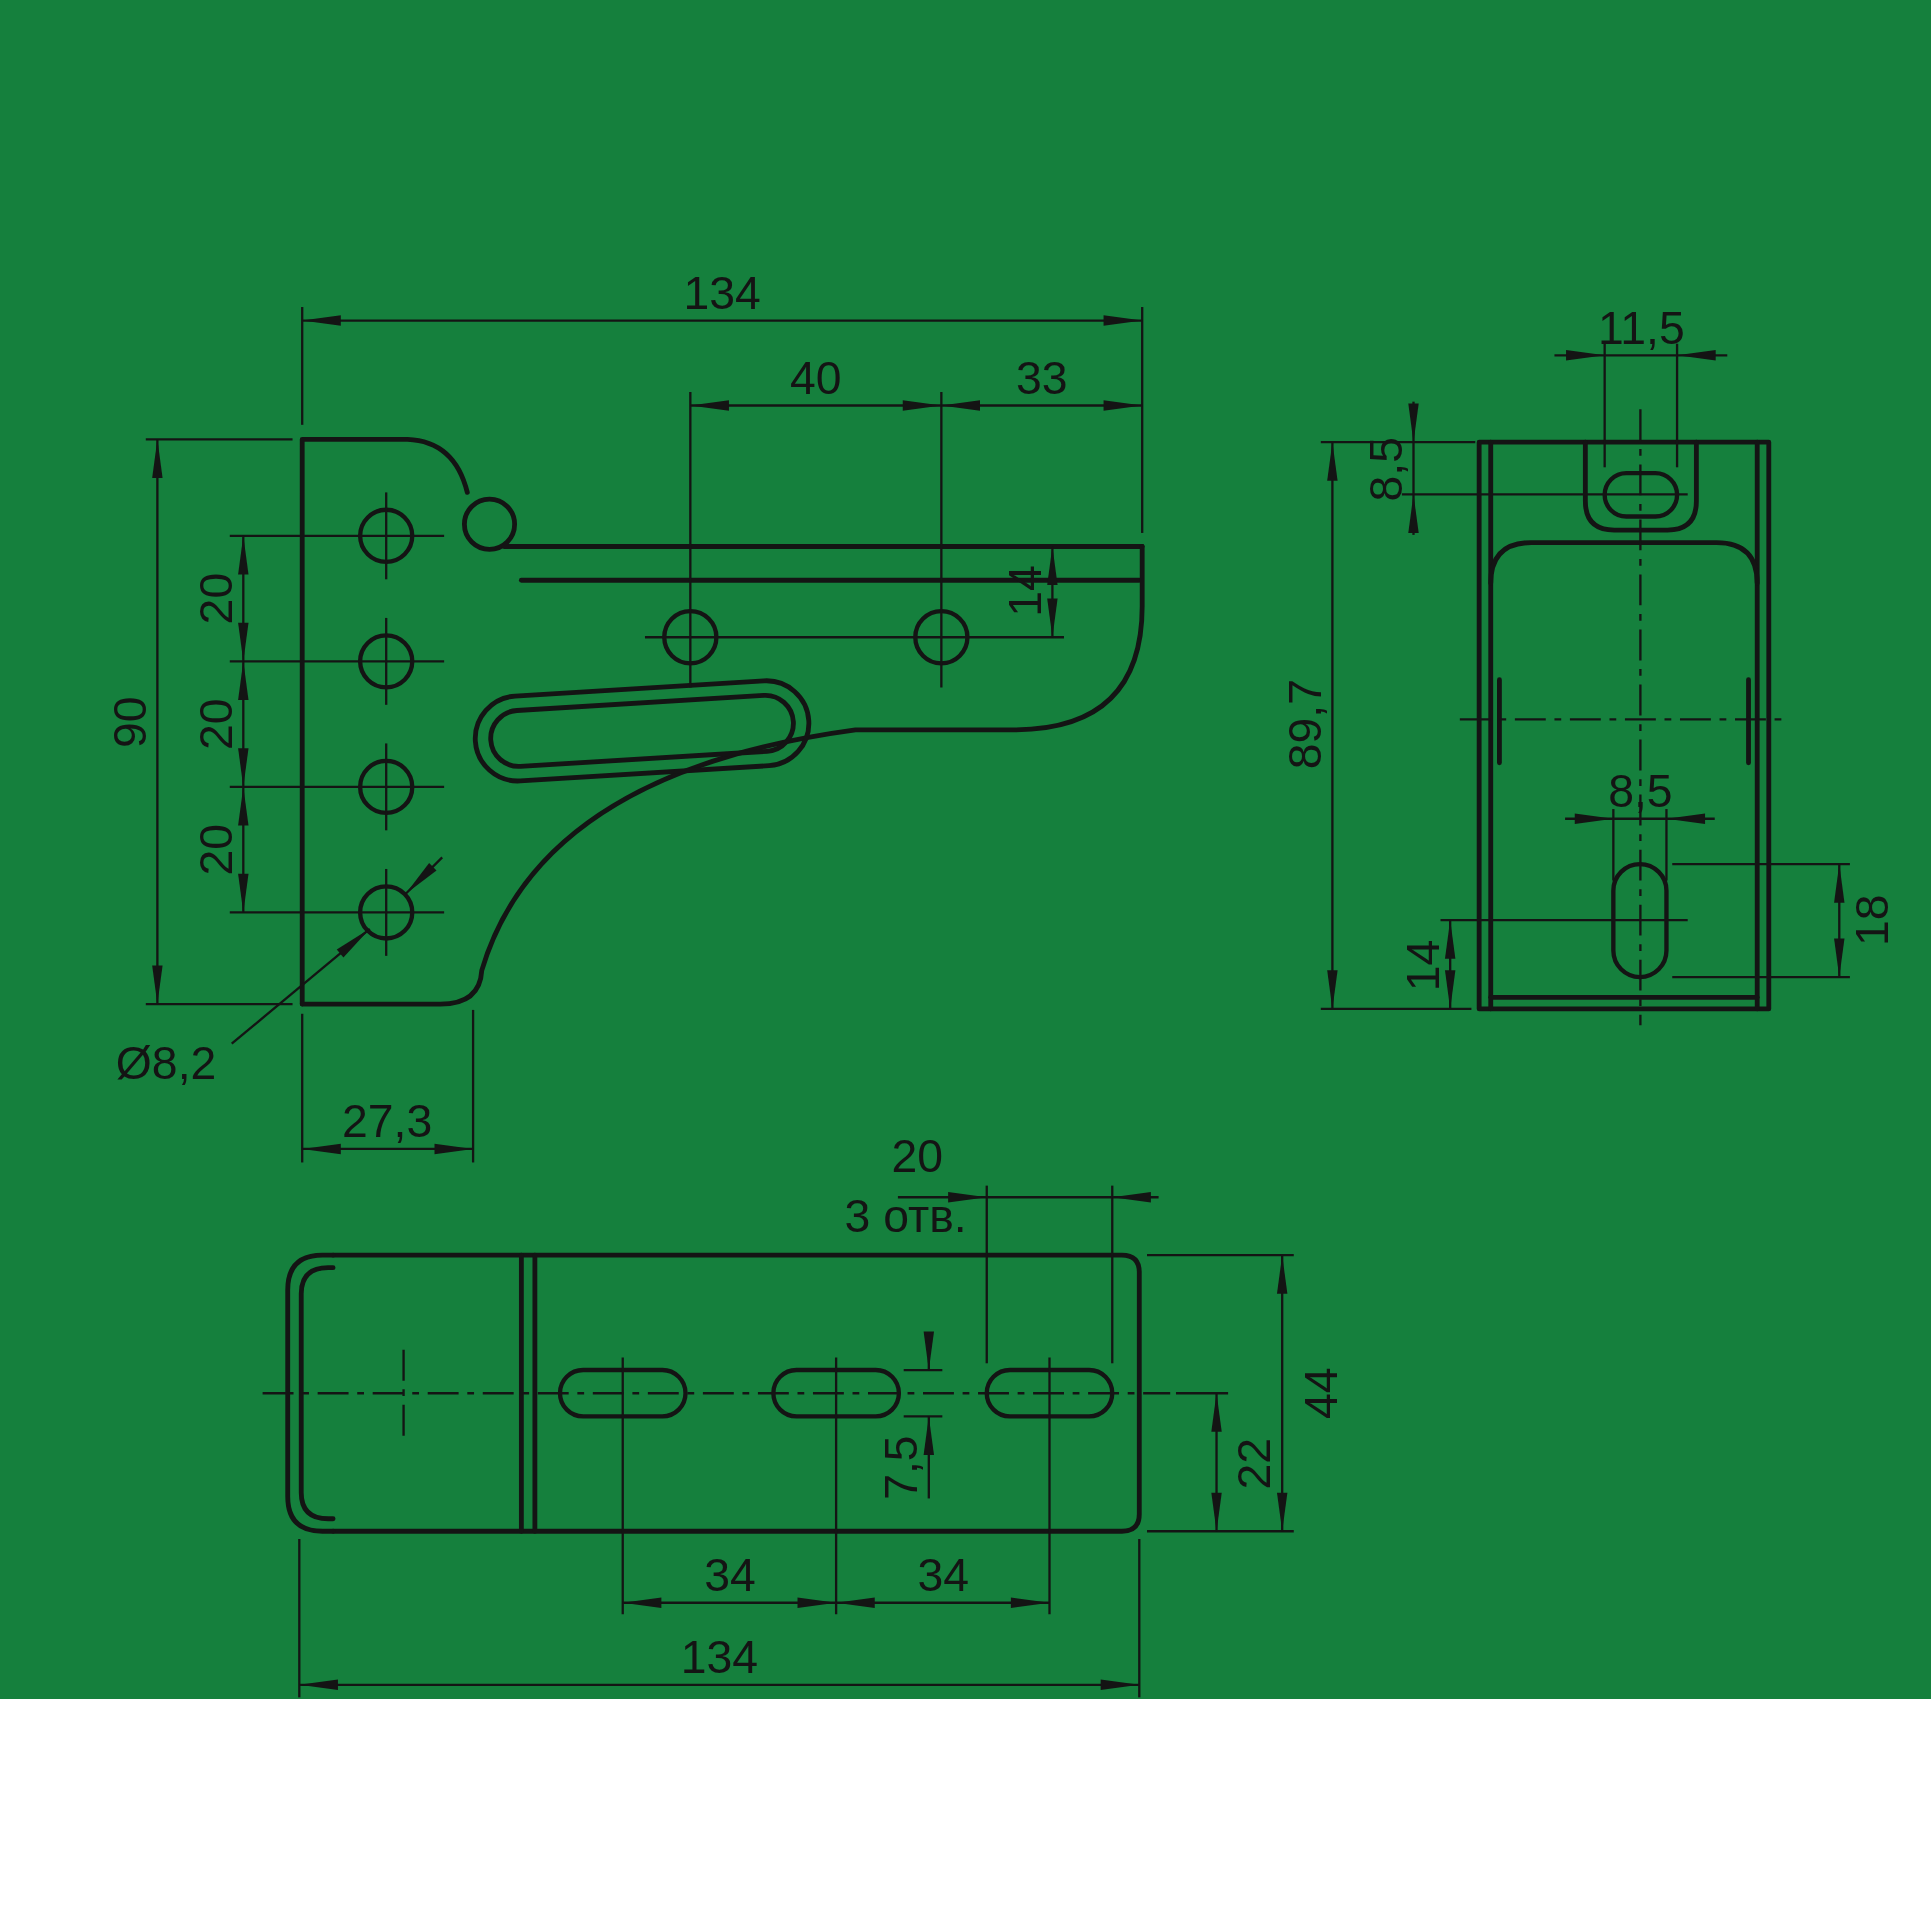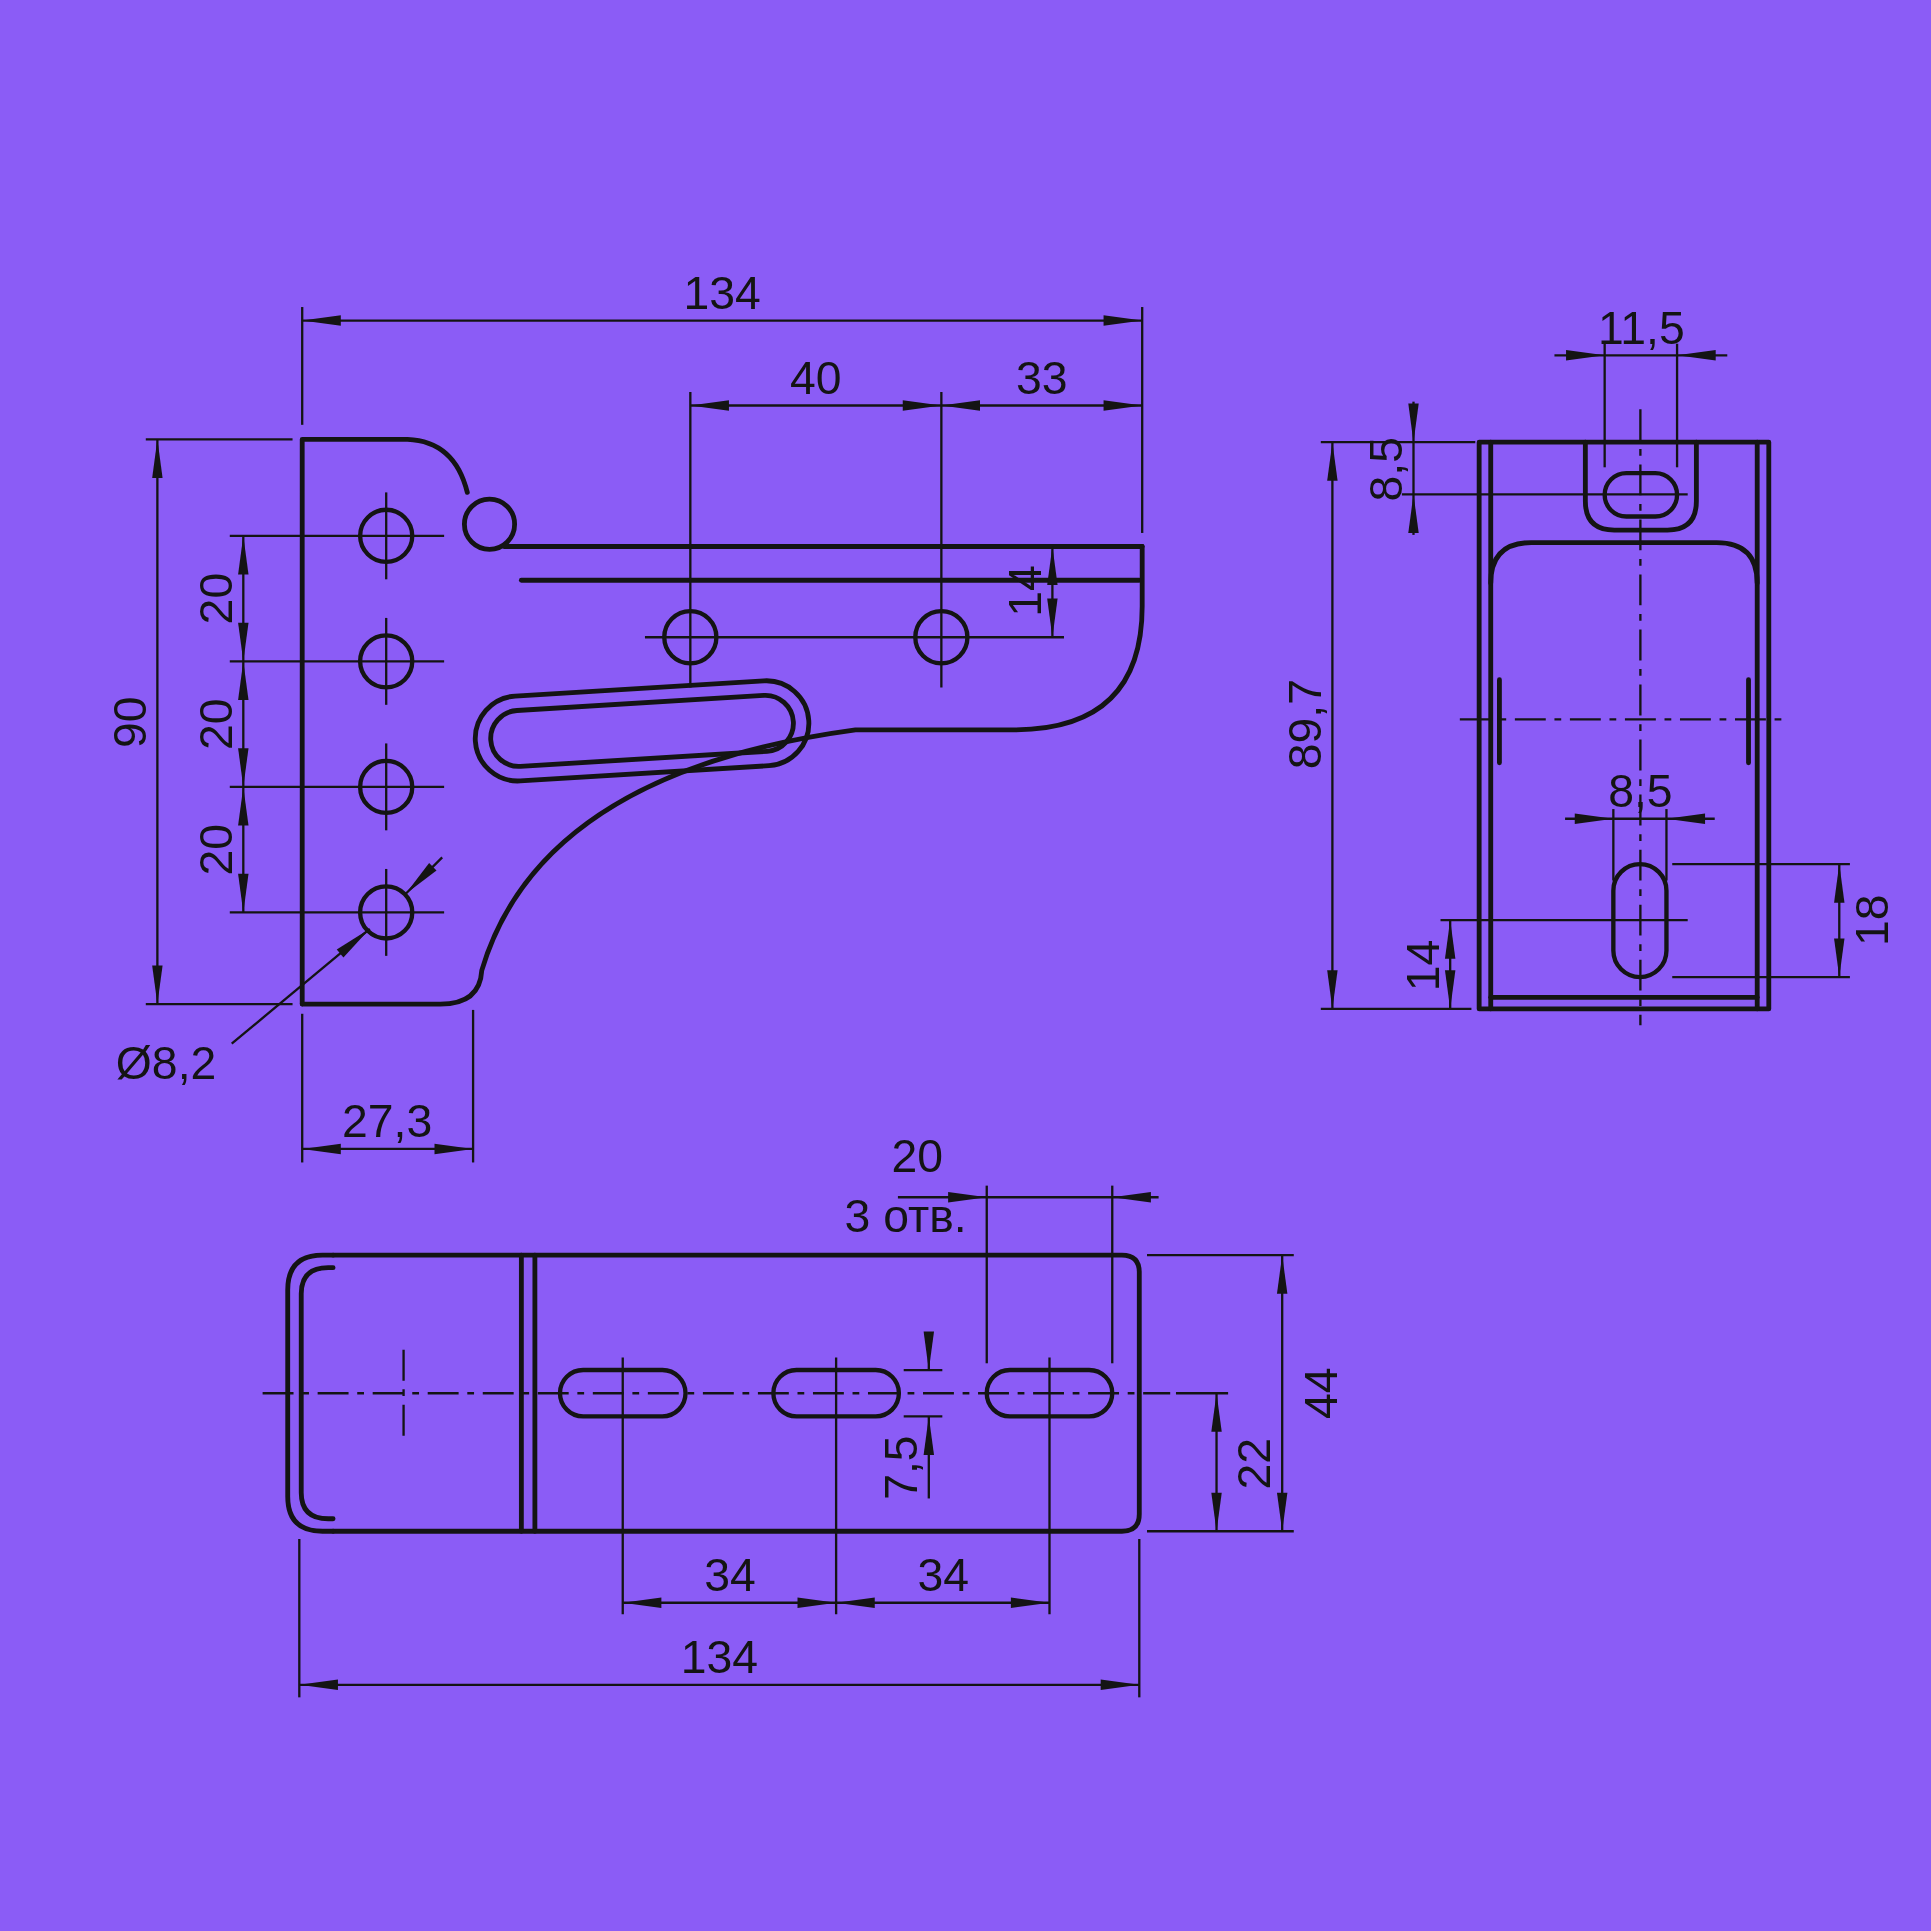--- a/index.html
+++ b/index.html
@@ -1,16 +1,16 @@
 <!DOCTYPE html>
 <html><head>
 <meta charset="utf-8">
 <style>
   html,body{margin:0;padding:0;background:#ffffff}
-  .sheet{width:1931px;height:1931px;background:#8b5cf6;position:relative;overflow:hidden}
+  .sheet{width:1931px;height:1699px;background:#15803d;position:relative;overflow:hidden}
   svg{display:block}
   .ol{fill:none;stroke:#141414;stroke-width:5;stroke-linecap:round;stroke-linejoin:round}
   .med{fill:none;stroke:#141414;stroke-width:4.5}
   .th{fill:none;stroke:#141414;stroke-width:2.4}
   .cl{fill:none;stroke:#141414;stroke-width:2.4;stroke-dasharray:32 9 7 9}
   .dtxt{font-family:"Liberation Sans",sans-serif;font-size:48px;fill:#141414;text-anchor:middle}
 </style>
 </head>
 <body>
 

